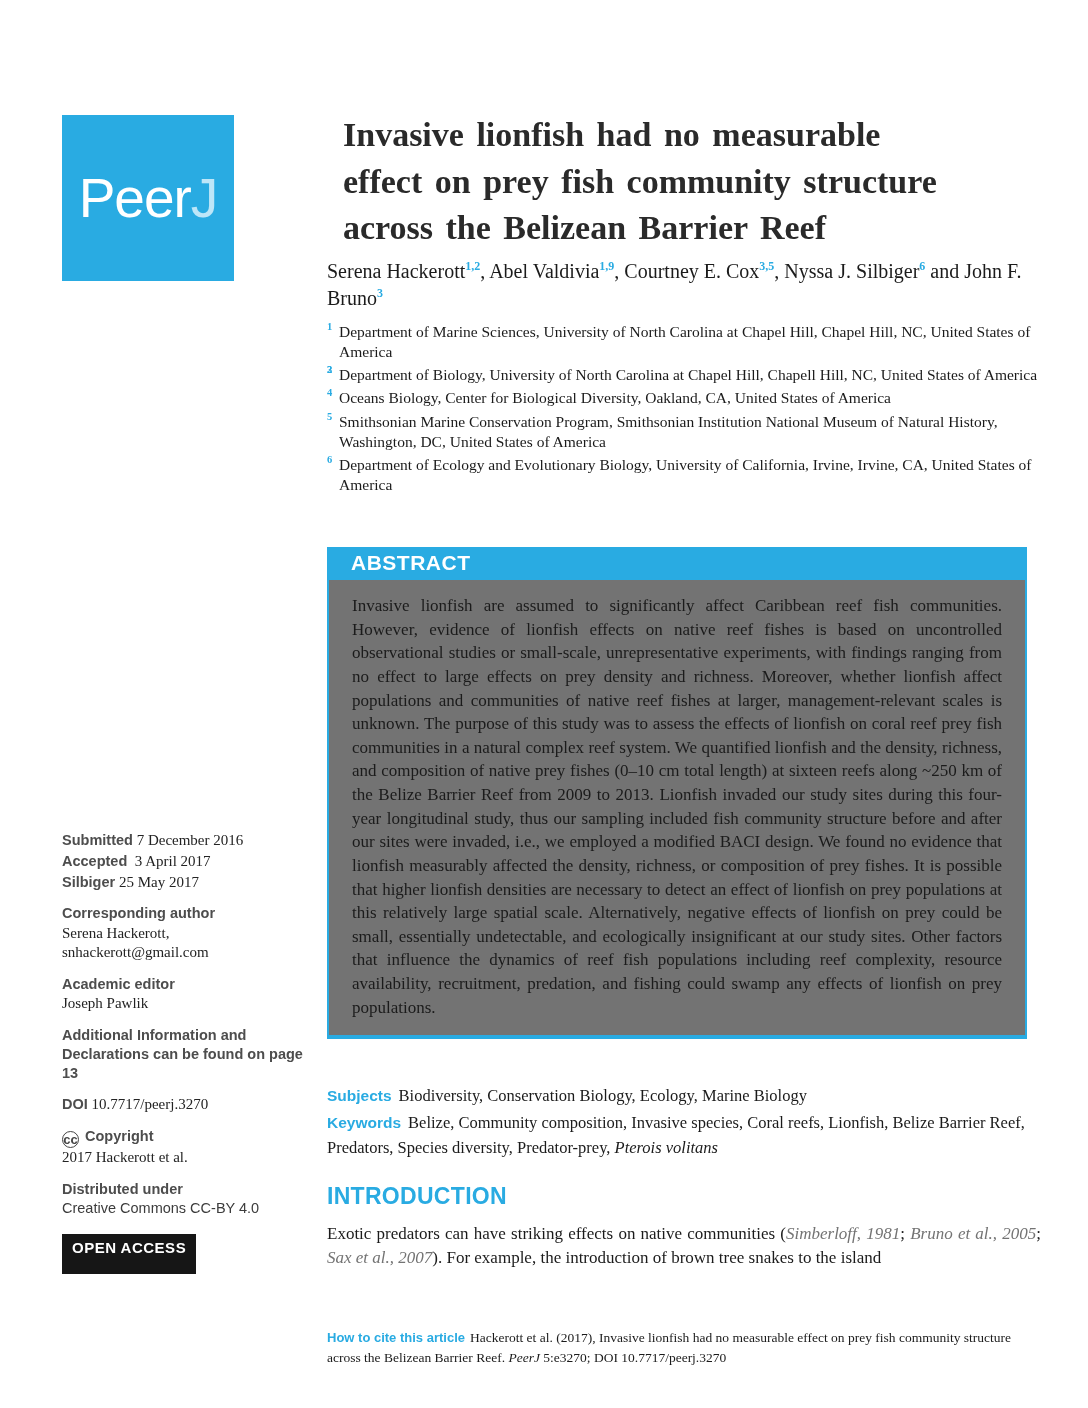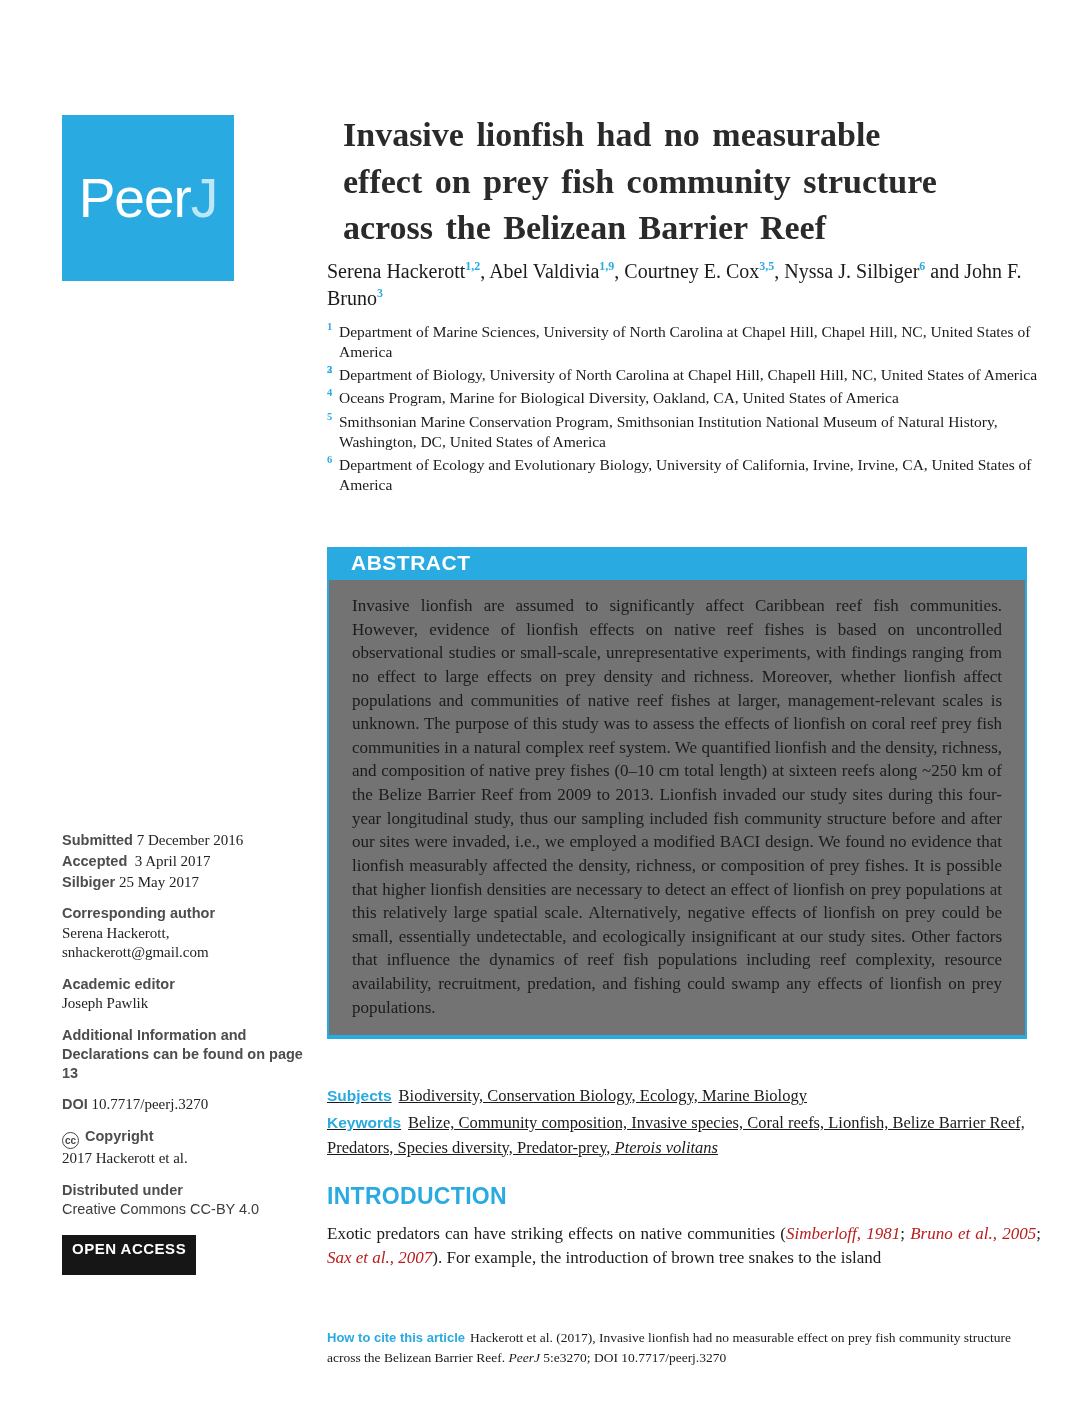--- a/index.html
+++ b/index.html
@@ -79,54 +79,54 @@
     font-family: "Liberation Sans", sans-serif; font-weight: bold;
     color: #4d4d4d; font-size: 14.5px;
   }
   .sb-group { margin-bottom: 12px; }
   .sb-row { margin-bottom: 1px; }
   .cc-icon {
     display: inline-flex; width: 17px; height: 17px;
     border: 1.5px solid #454545; border-radius: 50%;
     align-items: center; justify-content: center;
     font-family: "Liberation Sans", sans-serif;
-    font-size: 10px; font-weight: bold; color: #454545;
+    font-size: 13px; font-weight: bold; color: #454545;
     margin-right: 6px; vertical-align: -3px;
   }
   .open-access {
     display: inline-block; background: #161616; color: #ffffff;
     font-family: "Liberation Sans", sans-serif; font-weight: bold;
     font-size: 15px; letter-spacing: 0.5px;
     padding: 4px 10px 16px; margin-top: 4px;
   }
 
   
   .meta {
     position: absolute; left: 327px; top: 1084px; width: 714px;
     font-size: 16.5px; line-height: 1.5; color: #1b1b1b;
   }
   .meta-label {
     color: #29ABE2; font-family: "Liberation Sans", sans-serif;
     font-weight: bold; font-size: 15.5px; margin-right: 7px;
   }
-  .meta-row { margin-bottom: 2px; text-decoration: underline; }
+  .meta-row { margin-bottom: 2px; }
   .italic { font-style: italic; }
 
   
   .intro { position: absolute; left: 327px; top: 1183px; width: 714px; }
   .intro-heading {
     color: #29ABE2; font-family: "Liberation Sans", sans-serif;
     font-size: 23px; font-weight: bold; margin: 0 0 12px 0;
     letter-spacing: 0.3px;
   }
   .intro-p {
     font-size: 17px; line-height: 1.42; text-align: justify;
     margin: 0; color: #1b1b1b;
   }
-  .cite { color: #b91c1c; font-style: italic; cursor: pointer; }
+  .cite { color: #737373; font-style: italic; cursor: pointer; }
 
   
   .footer {
     position: absolute; left: 327px; top: 1328px; width: 714px;
     font-size: 13.5px; line-height: 1.45; color: #1b1b1b;
   }
   .footer-label {
     color: #29ABE2; font-family: Liberation Sans, sans-serif;
     font-weight: bold; font-size: 13px; margin-right: 5px;
   }
@@ -143,21 +143,21 @@
   <span>effect on prey fish community structure</span>
   <span>across the Belizean Barrier Reef</span>
 </h1>
 
 <div class="authors"><span>Serena Hackerott</span><sup class="asup">1,2</sup><span>,  </span><span>Abel Valdivia</span><sup class="asup">1,9</sup><span>,  </span><span>Courtney E. Cox</span><sup class="asup">3,5</sup><span>,  </span><span>Nyssa J. Silbiger</span><sup class="asup">6</sup><span> and </span><span>John F. Bruno</span><sup class="asup">3</sup></div>
 
 <div class="affils">
   <div class="affil"><span class="affnum">1</span><span>Department of Marine Sciences, University of North Carolina at Chapel Hill, Chapel Hill, NC, United States of America</span></div>
   <div class="affil"><span class="affnum">2</span></div>
   <div class="affil"><span class="affnum">3</span><span>Department of Biology, University of North Carolina at Chapel Hill, Chapell Hill, NC, United States of America</span></div>
-  <div class="affil"><span class="affnum">4</span><span>Oceans Program, Marine for Biological Diversity, Oakland, CA, United States of America</span></div>
+  <div class="affil"><span class="affnum">4</span><span>Oceans Biology, Center for Biological Diversity, Oakland, CA, United States of America</span></div>
   <div class="affil"><span class="affnum">5</span><span>Smithsonian Marine Conservation Program, Smithsonian Institution National Museum of Natural History, Washington, DC, United States of America</span></div>
   <div class="affil"><span class="affnum">6</span><span>Department of Ecology and Evolutionary Biology, University of California, Irvine, Irvine, CA, United States of America</span></div>
 </div>
 
 <div class="abstract">
   <div class="abstract-header">ABSTRACT</div>
   <div class="abstract-body">Invasive lionfish are assumed to significantly affect Caribbean reef fish communities. However, evidence of lionfish effects on native reef fishes is based on uncontrolled observational studies or small-scale, unrepresentative experiments, with findings ranging from no effect to large effects on prey density and richness. Moreover, whether lionfish affect populations and communities of native reef fishes at larger, management-relevant scales is unknown. The purpose of this study was to assess the effects of lionfish on coral reef prey fish communities in a natural complex reef system. We quantified lionfish and the density, richness, and composition of native prey fishes (0–10 cm total length) at sixteen reefs along ~250 km of the Belize Barrier Reef from 2009 to 2013. Lionfish invaded our study sites during this four-year longitudinal study, thus our sampling included fish community structure before and after our sites were invaded, i.e., we employed a modified BACI design. We found no evidence that lionfish measurably affected the density, richness, or composition of prey fishes. It is possible that higher lionfish densities are necessary to detect an effect of lionfish on prey populations at this relatively large spatial scale. Alternatively, negative effects of lionfish on prey could be small, essentially undetectable, and ecologically insignificant at our study sites. Other factors that influence the dynamics of reef fish populations including reef complexity, resource availability, recruitment, predation, and fishing could swamp any effects of lionfish on prey populations.</div>
 </div>
 
 <div class="sidebar">

